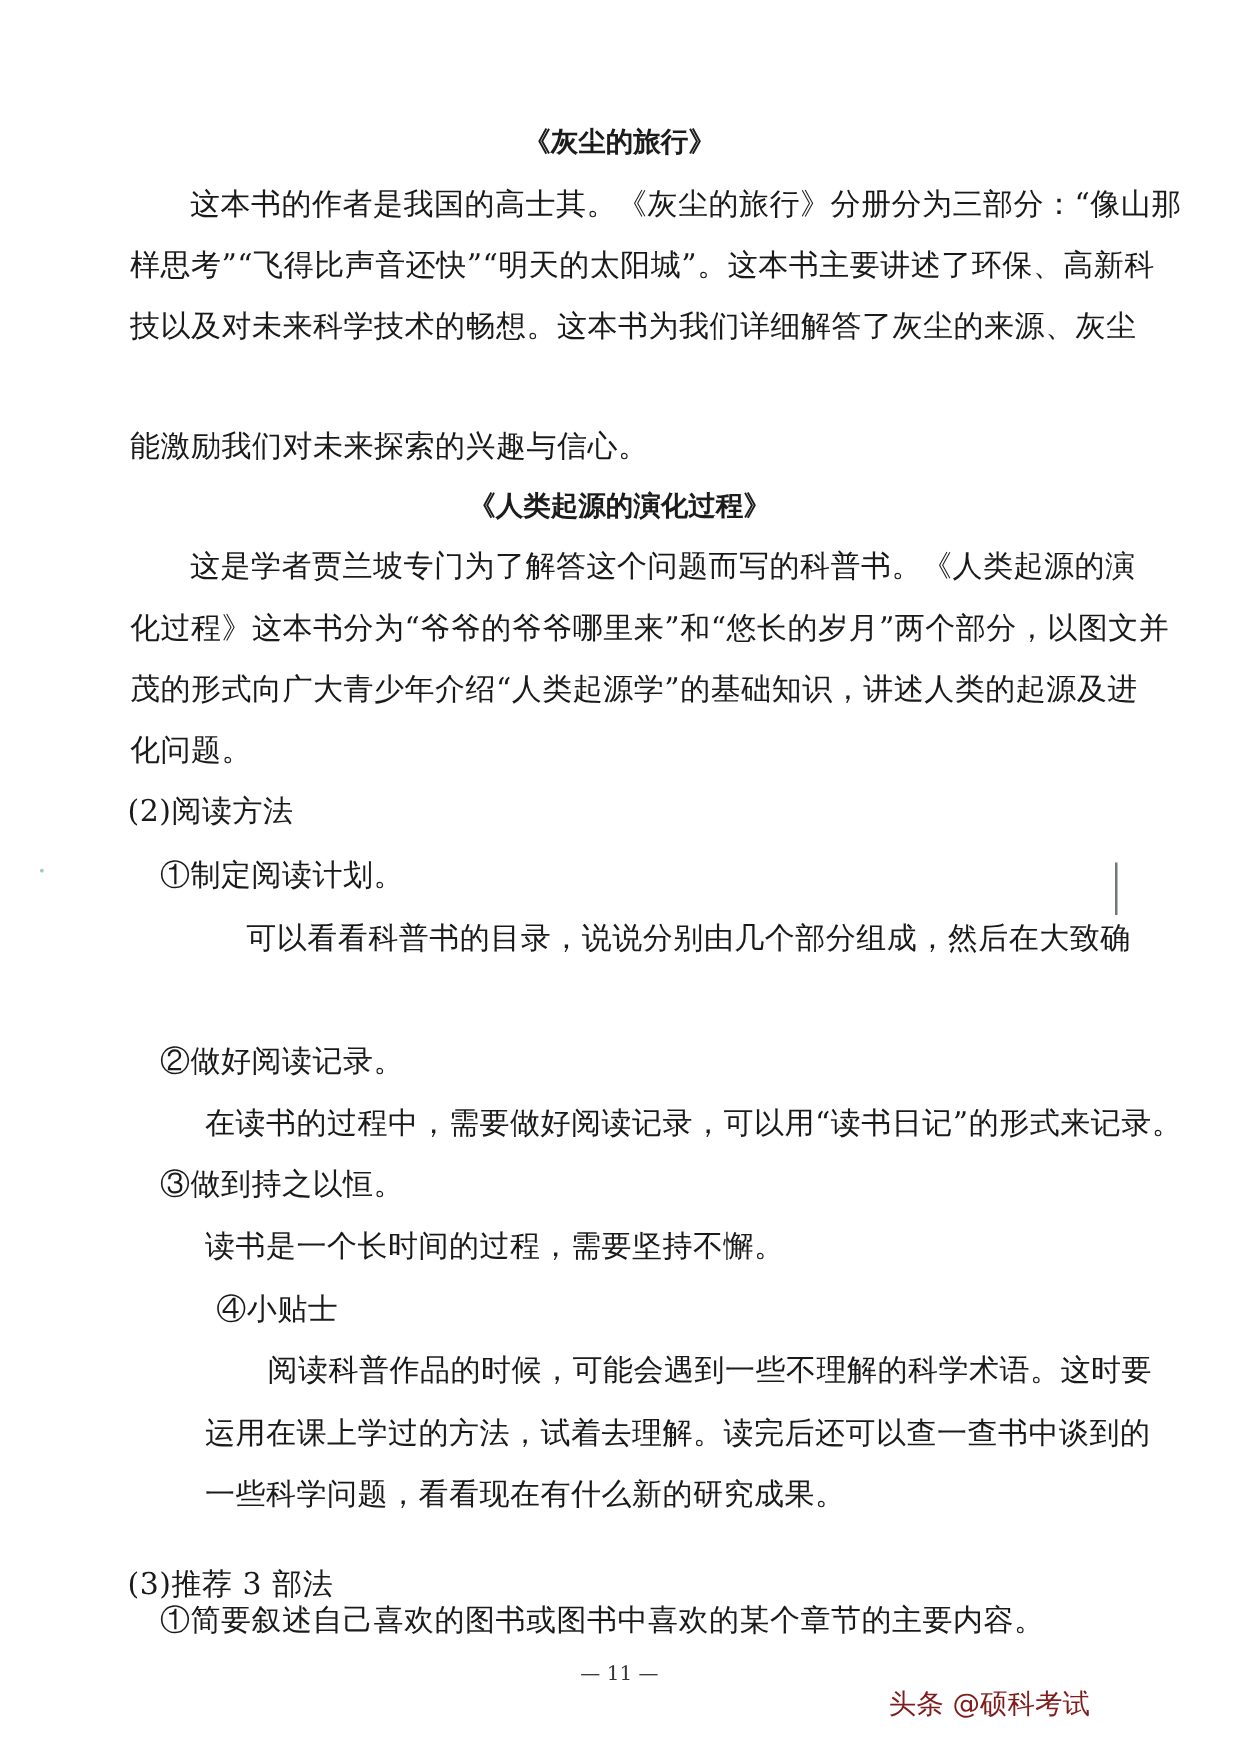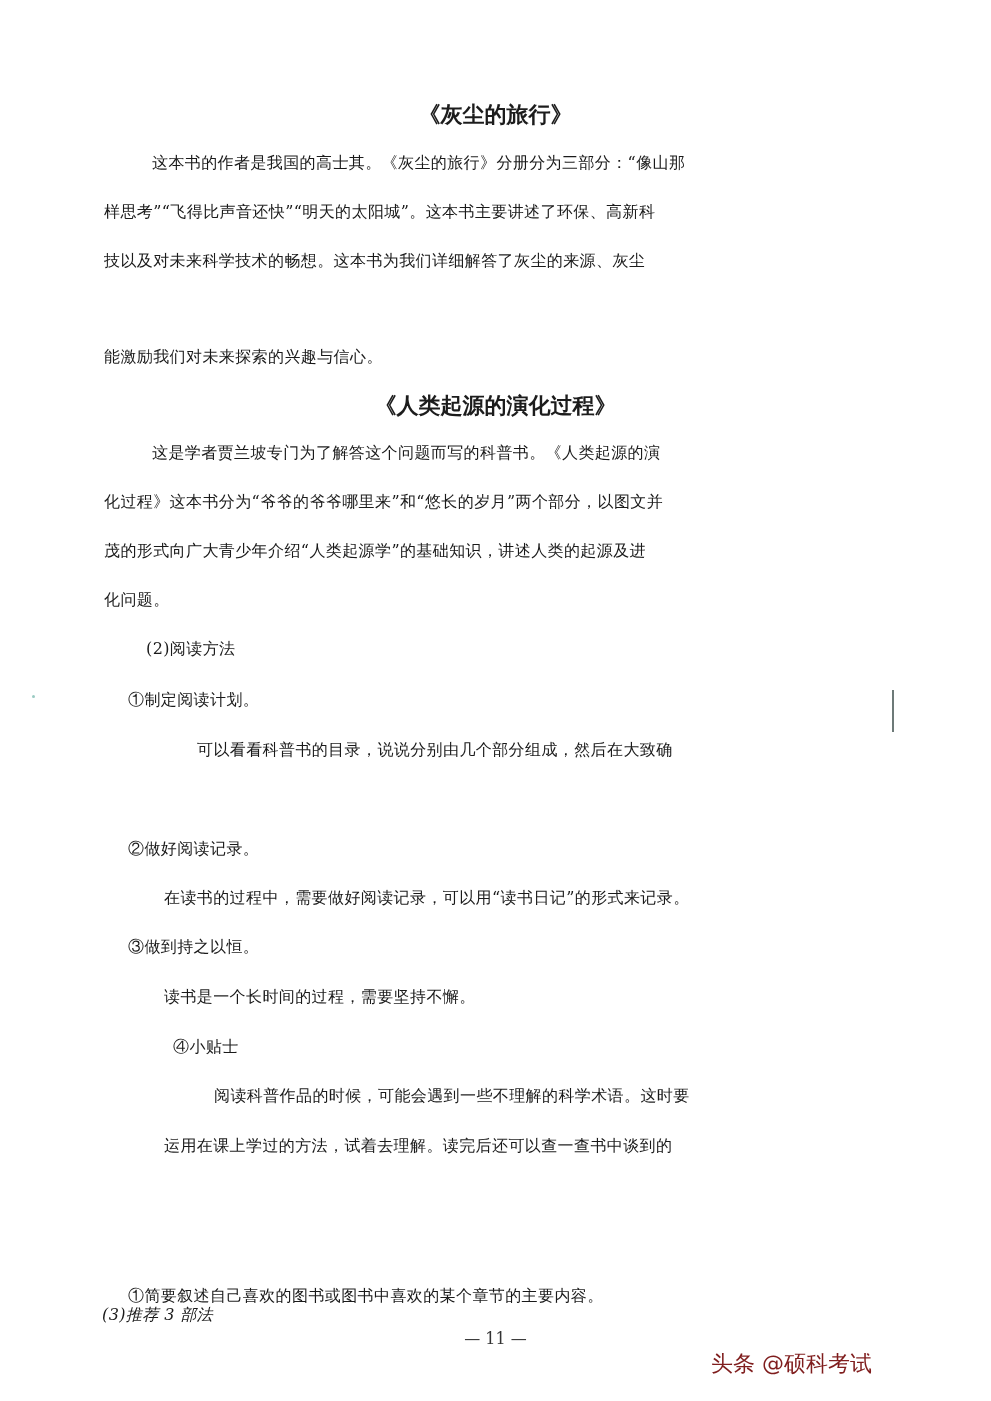--- a/index.html
+++ b/index.html
@@ -17,21 +17,21 @@
     }
     .page {
       position: absolute;
       left: 0;
       top: 0;
       width: 894px;
       height: 1401px;
     }
     .line {
       position: absolute;
-      font-size: 16px;
+      font-size: 24px;
       line-height: 30px;
       white-space: nowrap;
       letter-spacing: 0.4px;
     }
     .title {
       position: absolute;
       left: 0;
       width: 991px;
       text-align: center;
       font-family: "DejaVu Sans", "Liberation Sans", sans-serif;
@@ -87,36 +87,37 @@
   <div class="line" style="left:104px; top:197px;">样思考”“飞得比声音还快”“明天的太阳城”。这本书主要讲述了环保、高新科</div>
   <div class="line" style="left:104px; top:246px;">技以及对未来科学技术的畅想。这本书为我们详细解答了灰尘的来源、灰尘</div>
   <div class="line" style="left:104px; top:342px;">能激励我们对未来探索的兴趣与信心。</div>
 
   <div class="title" style="top:391px;">《人类起源的演化过程》</div>
   <div class="line" style="left:152px; top:438px;">这是学者贾兰坡专门为了解答这个问题而写的科普书。《人类起源的演</div>
   <div class="line" style="left:104px; top:487px;">化过程》这本书分为“爷爷的爷爷哪里来”和“悠长的岁月”两个部分，以图文并</div>
   <div class="line" style="left:104px; top:536px;">茂的形式向广大青少年介绍“人类起源学”的基础知识，讲述人类的起源及进</div>
   <div class="line" style="left:104px; top:585px;">化问题。</div>
 
-  <div class="line" style="left:102px; top:634px;margin-left:44px;">(2)阅读方法</div>
+  <div class="line" style="left:102px; top:634px;">(2)阅读方法</div>
 
   <div class="line" style="left:128px; top:685px;">①制定阅读计划。</div>
   <div class="line" style="left:197px; top:735px;text-align:right;">可以看看科普书的目录，说说分别由几个部分组成，然后在大致确</div>
 
   <div class="line" style="left:128px; top:834px;">②做好阅读记录。</div>
   <div class="line" style="left:164px; top:883px;">在读书的过程中，需要做好阅读记录，可以用“读书日记”的形式来记录。</div>
 
   <div class="line" style="left:128px; top:932px;">③做到持之以恒。</div>
   <div class="line" style="left:164px; top:982px;">读书是一个长时间的过程，需要坚持不懈。</div>
 
   <div class="line" style="left:128px; top:1032px;margin-left:45px;">④小贴士</div>
   <div class="line" style="left:214px; top:1081px;">阅读科普作品的时候，可能会遇到一些不理解的科学术语。这时要</div>
   <div class="line" style="left:164px; top:1131px;">运用在课上学过的方法，试着去理解。读完后还可以查一查书中谈到的</div>
+  <div class="line" style="left:164px; top:1180px;">一些科学问题，看看现在有什么新的研究成果。</div>
 
-  <div class="line" style="left:102px; top:1300px;font-style:italic;">(3)推荐 3 部法</div>
+  <div class="line" style="left:102px; top:1252px;">(3)推荐 3 部法</div>
   <div class="line" style="left:128px; top:1281px;">①简要叙述自己喜欢的图书或图书中喜欢的某个章节的主要内容。</div>
 
   <div class="page-number" style="top:1326px;">— 11 —</div>
   <div class="watermark">头条 @硕科考试</div>
 
   <div class="edge-mark"></div>
   <div class="speck"></div>
 </div>
 
 </body></html>

